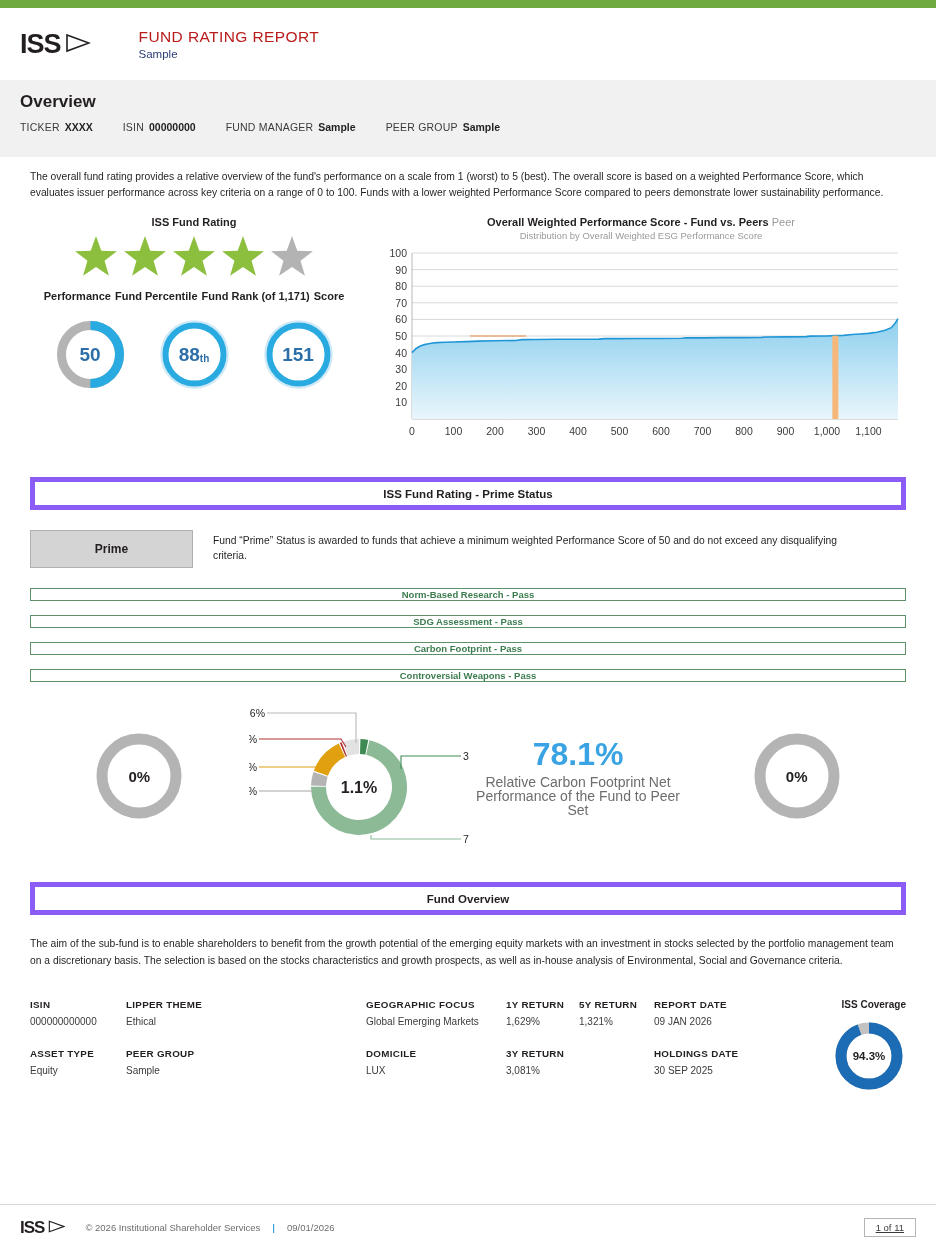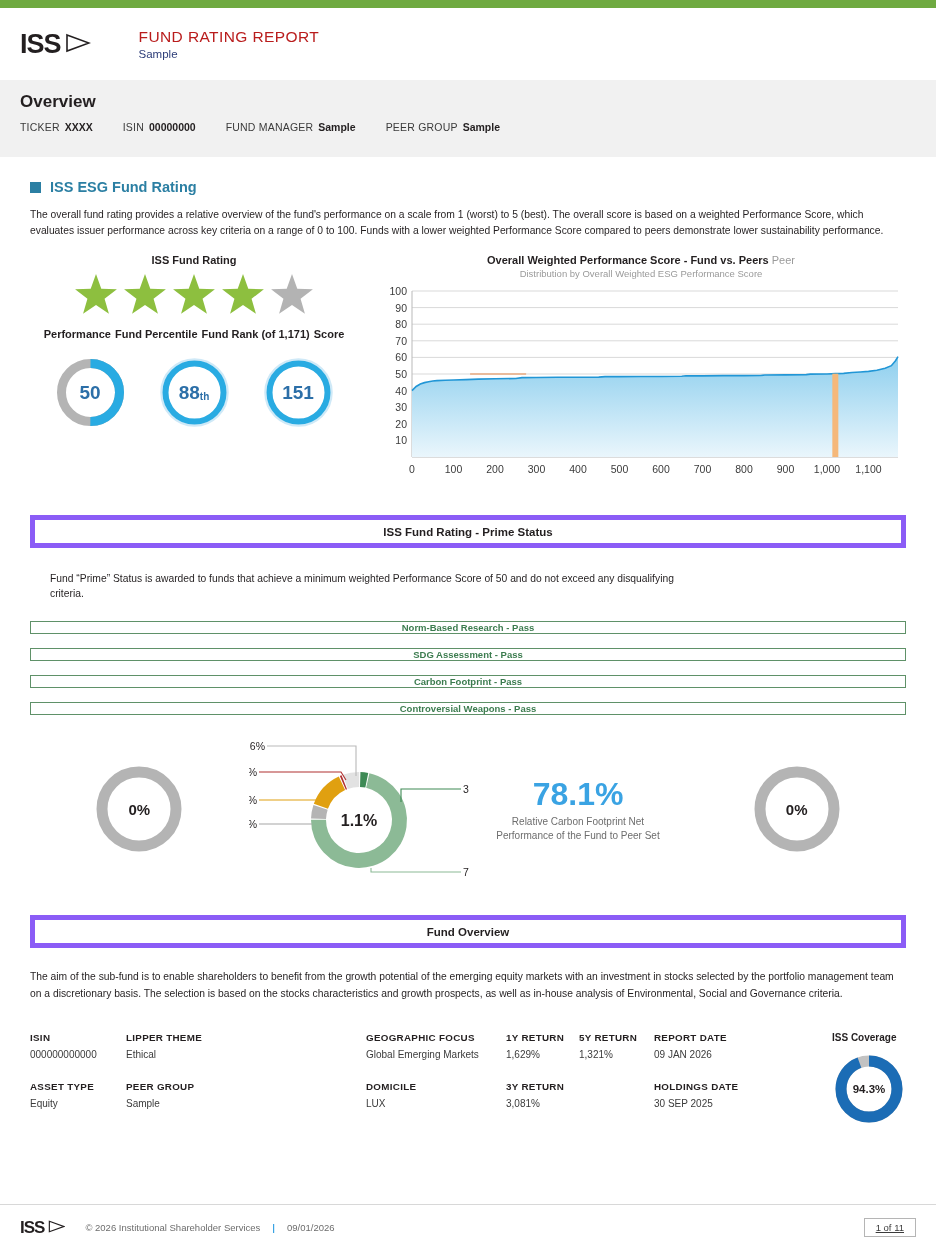--- a/index.html
+++ b/index.html
@@ -82,33 +82,33 @@
                 font-size:9.5px; font-weight:bold; color:#3c7c4f; }
 
   
   .crit-row { display:flex; margin-top:14px; height:160px; }
   .crit-cell { flex:1; display:flex; align-items:center; justify-content:center;
                flex-direction:column; position:relative; }
   .ring-zero { position:relative; width:92px; height:92px; }
   .ring-zero .v { position:absolute; inset:0; display:flex; align-items:center;
                   justify-content:center; font-size:15px; font-weight:bold; color:#231f20; }
   .carbon-big { font-size:32px; font-weight:bold; color:#3aa3e3; text-align:center; }
-  .carbon-sub { font-size:10px; color:#6d6d6d; text-align:center; line-height:14px; margin-top:2px; }
+  .carbon-sub { font-size:14px; color:#6d6d6d; text-align:center; line-height:14px; margin-top:2px; }
 
   
   .fund-desc { font-size:10.3px; line-height:17px; margin-top:20px; width:870px; }
 
   
   .datagrid { display:flex; margin-top:30px; }
   .dg-col { font-size:10px; }
   .dg-label { font-weight:bold; letter-spacing:.3px; color:#231f20; font-size:9.8px; }
   .dg-value { color:#3b3b3b; margin-top:6px; font-size:10px; }
   .dg-block { margin-bottom:21px; }
   .dg-block:last-child { margin-bottom:0; }
-  .coverage-col { margin-left:auto; text-align:left; }
+  .coverage-col { margin-left:auto; text-align:right; }
   .coverage-title { font-size:10px; font-weight:bold; }
   .coverage-ring { position:relative; width:74px; height:74px; margin:9px auto 0 auto; }
   .coverage-ring .v { position:absolute; inset:0; display:flex; align-items:center;
                       justify-content:center; font-size:11.5px; font-weight:bold; color:#231f20; }
 
   
   .footer { position:absolute; bottom:0; left:0; width:936px; height:46px;
             border-top:1px solid #d8d8d8; display:flex; align-items:center; padding:0 20px; }
   .footer .iss-logo { font-size:17px; }
   .footer-text { font-size:9.5px; color:#6d6d6d; margin-left:20px; display:flex; align-items:center;text-align:center; }
@@ -149,24 +149,20 @@
       <span class="lbl">FUND MANAGER</span><span class="val">Sample</span>
     </div>
     <div class="meta-item">
       <span class="lbl">PEER GROUP</span><span class="val">Sample</span>
     </div>
   </div>
 </div>
 
 <div class="content">
 
-  <div class="sec-head">
-    <div class="sec-square"></div>
-    <div class="sec-title">ISS ESG Fund Rating</div>
-  </div>
   <div class="sec-desc">The overall fund rating provides a relative overview of the fund's performance on a scale from 1 (worst) to 5 (best). The overall score is based on a weighted Performance Score, which evaluates issuer performance across key criteria on a range of 0 to 100. Funds with a lower weighted Performance Score compared to peers demonstrate lower sustainability performance.</div>
 
   <div class="rating-row">
 
     <div class="rating-left">
       <div class="rating-left-title">ISS Fund Rating</div>
       <div class="stars" id="stars">
           <div class="star"><svg width="46" height="44" viewBox="0 0 46 44">
               <polygon points="23.00,0.00 28.29,14.72 43.92,15.20 31.56,24.78 35.93,39.80 23.00,31.00 10.07,39.80 14.44,24.78 2.08,15.20 17.71,14.72" fill="#8dbf3f"></polygon>
             </svg></div>
@@ -262,20 +258,23 @@
       </div>
     </div>
 
   </div>
 
   <div class="title-bar">
     <span>ISS Fund Rating - Prime Status</span>
   </div>
 
   <div class="prime-row">
+    <div class="prime-badge">
+      <span>Prime</span>
+    </div>
     <div class="prime-text">Fund “Prime” Status is awarded to funds that achieve a minimum weighted Performance Score of 50 and do not exceed any disqualifying criteria.</div>
   </div>
 
   <div class="pass-row">
     <div class="pass-badge">
       <span>Norm-Based Research - Pass</span>
     </div>
     <div class="pass-badge">
       <span>SDG Assessment - Pass</span>
     </div>

